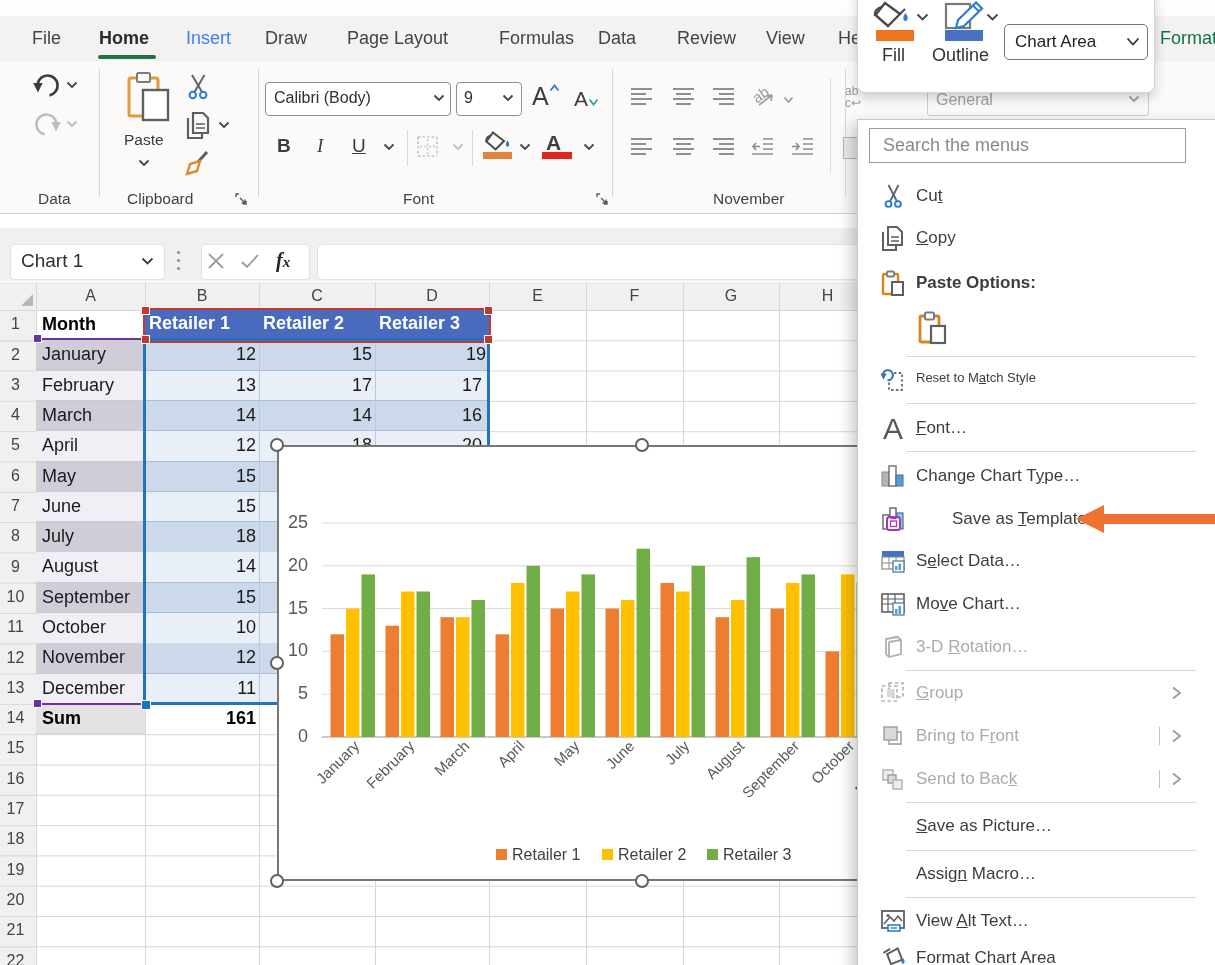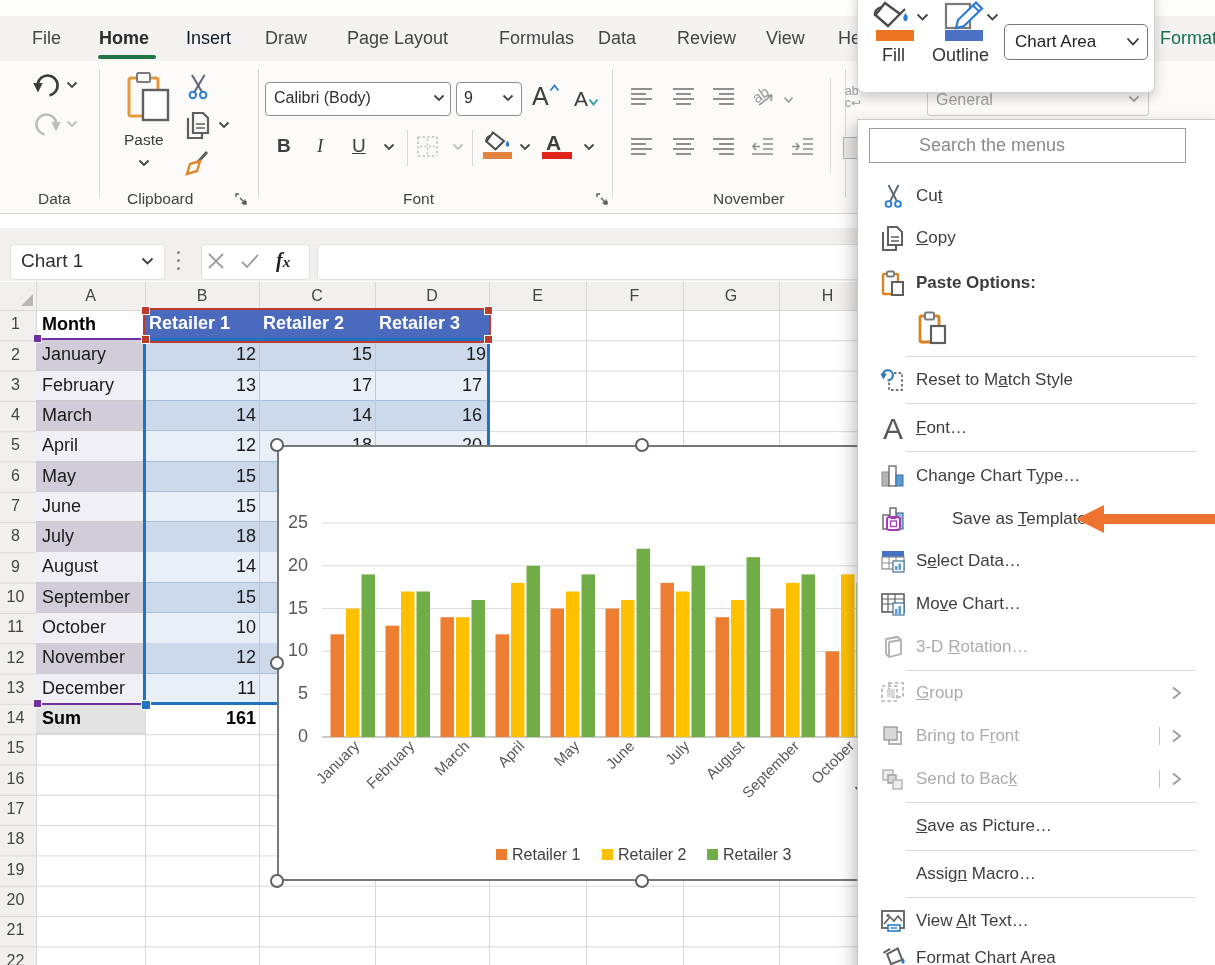--- a/index.html
+++ b/index.html
@@ -12,21 +12,21 @@
 </head>
 <body>
 
 <div class="a" id="ribbon" style="left:0;top:0;width:1215px;height:213px;background:#fbfaf9;border-bottom:1px solid #d5d3d1;">
   <div class="a" style="left:0;top:0;width:1215px;height:16px;background:#fdfdfc;"></div>
   <div class="a" style="left:0;top:16px;width:1215px;height:45px;background:#f3f2f1;"></div>
 
   <div class="tx" style="left:32px;top:28px;font-size:18px;color:#444;">File</div>
   <div class="tx" style="left:99px;top:28px;font-size:18px;color:#2b2b2b;font-weight:700;">Home</div>
   <div class="a" style="left:98px;top:55px;width:58px;height:4px;background:#217346;border-radius:2px;"></div>
-  <div class="tx" style="left:186px;top:28px;font-size:18px;color:#0f172a;">Insert</div>
+  <div class="tx" style="left:186px;top:28px;font-size:18px;color:#3b82f6;">Insert</div>
   <div class="tx" style="left:265px;top:28px;font-size:18px;color:#444;">Draw</div>
   <div class="tx" style="left:347px;top:28px;font-size:18px;color:#444;">Page Layout</div>
   <div class="tx" style="left:487px;top:28px;font-size:18px;color:#444;margin-left:12px;">Formulas</div>
   <div class="tx" style="left:598px;top:28px;font-size:18px;color:#444;">Data</div>
   <div class="tx" style="left:677px;top:28px;font-size:18px;color:#444;">Review</div>
   <div class="tx" style="left:766px;top:28px;font-size:18px;color:#444;">View</div>
   <div class="tx" style="left:838px;top:28px;font-size:18px;color:#444;">Help</div>
   <div class="tx" style="left:1160px;top:28px;font-size:18px;color:#13724b;">Format</div>
 
   <div class="a" style="left:99px;top:69px;width:1px;height:128px;background:#d9d7d5;"></div>
@@ -472,21 +472,21 @@
   <div class="tx" style="left:74px;top:56px;font-size:18px;color:#333;">Outline</div>
   <div class="a" style="left:146px;top:35px;width:144px;height:36px;border:1.5px solid #767676;border-radius:5px;box-sizing:border-box;"></div>
   <div class="tx" style="left:157px;top:43px;font-size:17px;color:#222;">Chart Area</div>
   <svg class="a" style="left:268px;top:48px;" width="14" height="10" viewBox="0 0 14 10">
       <path d="M1.5 1.5 L7 7.5 L12.5 1.5" fill="none" stroke="#333" stroke-width="1.8"></path>
     </svg>
 </div>
 
 <div class="a" id="menu" style="left:857px;top:119px;width:365px;height:860px;background:#fff;border:1px solid #c8c8c8;box-shadow:-5px 5px 14px rgba(0,0,0,0.22);">
   <div class="a" style="left:11px;top:8px;width:317px;height:35px;border:1px solid #9a9a9a;box-sizing:border-box;"></div>
-  <div class="tx" style="left:25px;top:15px;font-size:18px;color:#8a8a8a;margin-left:36px;">Search the menus</div>
+  <div class="tx" style="left:25px;top:15px;font-size:18px;color:#8a8a8a;">Search the menus</div>
   <svg class="a" style="left:22px;top:63px;" width="26" height="26" viewBox="0 0 26 26">
       <path d="M8.5 2 L17 18.5" stroke="#5d6670" stroke-width="1.9" fill="none"></path>
       <path d="M18.5 2 L10 18.5" stroke="#5d6670" stroke-width="1.9" fill="none"></path>
       <circle cx="8.5" cy="21" r="2.9" fill="none" stroke="#2b7cd3" stroke-width="1.9"></circle>
       <circle cx="18" cy="21" r="2.9" fill="none" stroke="#2b7cd3" stroke-width="1.9"></circle>
     </svg>
   <div class="tx" style="left:58px;top:66px;font-size:17px;color:#3d3d3d;">Cu<u>t</u></div>
   <svg class="a" style="left:22px;top:105px;" width="26" height="26" viewBox="0 0 26 26">
       <path d="M3 7 L3 25 L16 25 L16 21" fill="none" stroke="#5f5f5f" stroke-width="2"></path>
       <path d="M8 2 L17 2 L22 7 L22 20 L8 20 Z" fill="#fff" stroke="#5f5f5f" stroke-width="2"></path>
@@ -510,21 +510,21 @@
   <div class="a" style="left:48px;top:550px;width:290px;height:1px;background:#d8d8d8;"></div>
   <div class="a" style="left:48px;top:682px;width:290px;height:1px;background:#d8d8d8;"></div>
   <div class="a" style="left:48px;top:730px;width:290px;height:1px;background:#d8d8d8;"></div>
   <div class="a" style="left:48px;top:777px;width:290px;height:1px;background:#d8d8d8;"></div>
   <svg class="a" style="left:22px;top:247px;" width="26" height="26" viewBox="0 0 26 26">
       <rect x="9" y="6" width="13" height="17" fill="none" stroke="#6e6e6e" stroke-width="1.8" stroke-dasharray="2.6 2.2"></rect>
       <rect x="2" y="2" width="12" height="12" fill="#fff"></rect>
       <path d="M3 7 A 5 5 0 1 1 7.5 13.2" fill="none" stroke="#2e75b6" stroke-width="2.1"></path>
       <path d="M0.4 6.4 L6.8 6.4 L3.4 12.6 Z" fill="#2e75b6"></path>
     </svg>
-  <div class="tx" style="left:58px;top:250px;font-size:17px;color:#3d3d3d;">Reset to M<u>a</u>tch Style</div>
+  <div class="tx" style="left:58px;top:250px;font-size:13px;color:#3d3d3d;">Reset to M<u>a</u>tch Style</div>
   <svg class="a" style="left:22px;top:295px;" width="26" height="26" viewBox="0 0 26 26">
       <text x="13" y="24" text-anchor="middle" font-size="30" fill="#595959" font-family="Liberation Sans,sans-serif">A</text>
     </svg>
   <div class="tx" style="left:58px;top:298px;font-size:17px;color:#3d3d3d;"><u>F</u>ont…</div>
   <svg class="a" style="left:22px;top:343px;" width="26" height="26" viewBox="0 0 26 26">
       <rect x="2" y="9" width="7" height="14" fill="#b5b5b5" stroke="#8a8a8a" stroke-width="1"></rect>
       <rect x="9" y="3" width="7" height="20" fill="#fff" stroke="#6e6e6e" stroke-width="1.4"></rect>
       <rect x="16" y="12" width="7" height="11" fill="#5b9bd5" stroke="#41719c" stroke-width="1"></rect>
     </svg>
   <div class="tx" style="left:58px;top:346px;font-size:17px;color:#3d3d3d;">Change Chart T<u>y</u>pe…</div>

